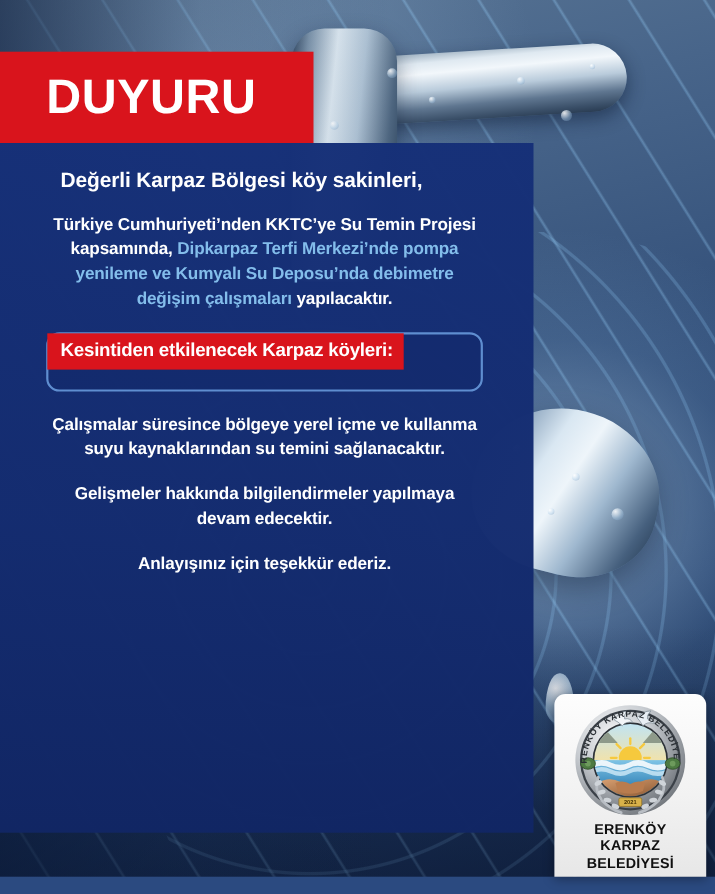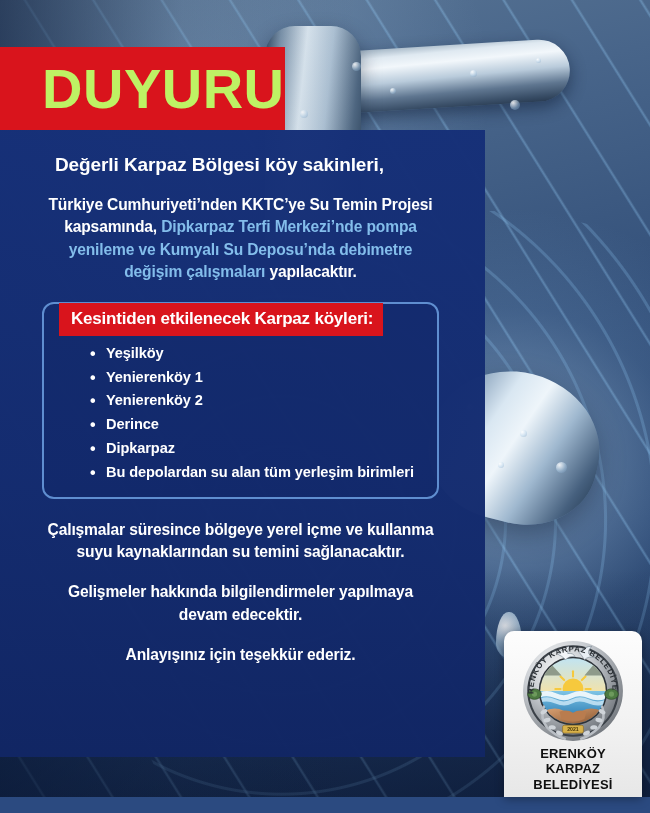--- a/index.html
+++ b/index.html
@@ -129,22 +129,22 @@
   .banner {
     position: absolute;
     left: 0; top: 47px;
     width: 285px; height: 83px;
     background: #d9141c;
     display: flex;
     align-items: center;
     z-index: 6;
   }
   .banner-text {
-    color: #bef264;
-    font-size: 56px;
+    color: #ffffff;
+    font-size: 44px;
     font-weight: 700;
     letter-spacing: 0.5px;
     padding-left: 42px;
   }
 
   
   .panel {
     position: absolute;
     left: 0; top: 130px;
     width: 485px; height: 627px;
@@ -173,21 +173,21 @@
   }
   .hl { color: #83bdeb; }
 
   
   .villages {
     position: relative;
     margin: 16px 0 20px 0;
     border: 2px solid #5f8ed0;
     border-radius: 12px;
     background: rgba(15,36,98,0.30);
-    padding: 0 0 12px 16px;
+    padding: 0 0 12px 0;
   }
   .villages-title {
     display: inline-block;
     background: #d9141c;
     color: #fff;
     font-size: 17px;
     font-weight: 700;
     padding: 6px 10px 7px 12px;
     margin: -1px 0 6px -1px;
     white-space: nowrap;
@@ -287,28 +287,20 @@
   <div class="panel">
     <div class="panel-inner">
 
       <h1 class="lead">Değerli Karpaz Bölgesi köy sakinleri,</h1>
 
       <p class="body"><span>Türkiye Cumhuriyeti’nden KKTC’ye Su Temin Projesi kapsamında, </span><span class="hl">Dipkarpaz Terfi Merkezi’nde pompa yenileme ve Kumyalı Su Deposu’nda debimetre değişim çalışmaları </span><span>yapılacaktır.</span></p>
 
 
       <div class="villages">
         <div class="villages-title">Kesintiden etkilenecek Karpaz köyleri:</div>
-        <ul class="village-list">
-          <li>Yeşilköy</li>
-          <li>Yenierenköy 1</li>
-          <li>Yenierenköy 2</li>
-          <li>Derince</li>
-          <li>Dipkarpaz</li>
-          <li>Bu depolardan su alan tüm yerleşim birimleri</li>
-        </ul>
       </div>
 
       <p class="body">Çalışmalar süresince bölgeye yerel içme ve kullanma suyu kaynaklarından su temini sağlanacaktır.</p>
       <p class="body">Gelişmeler hakkında bilgilendirmeler yapılmaya devam edecektir.</p>
       <p class="body">Anlayışınız için teşekkür ederiz.</p>
 
     </div>
   </div>
 
   <div class="logo-card">

